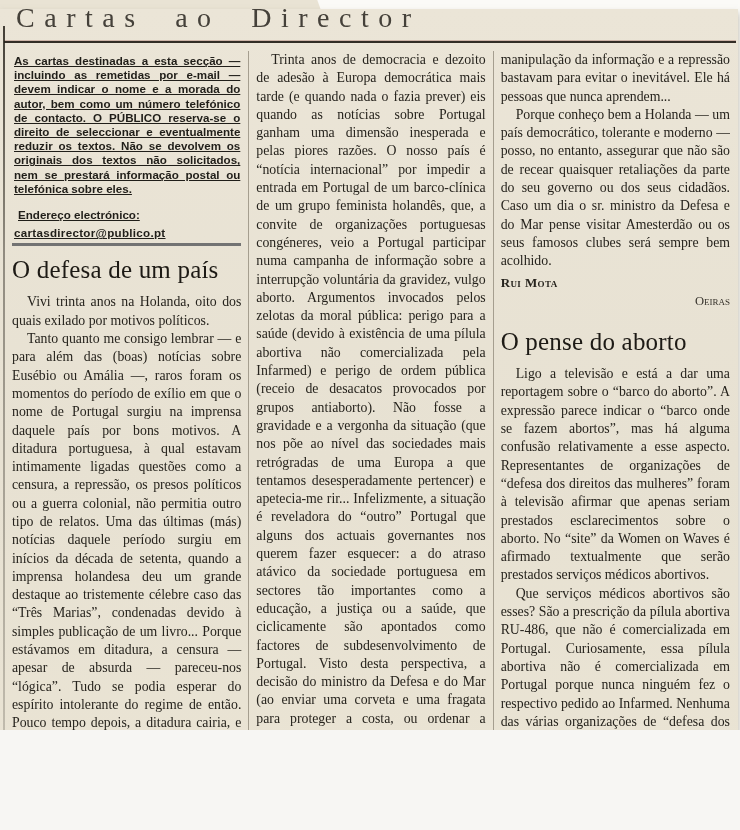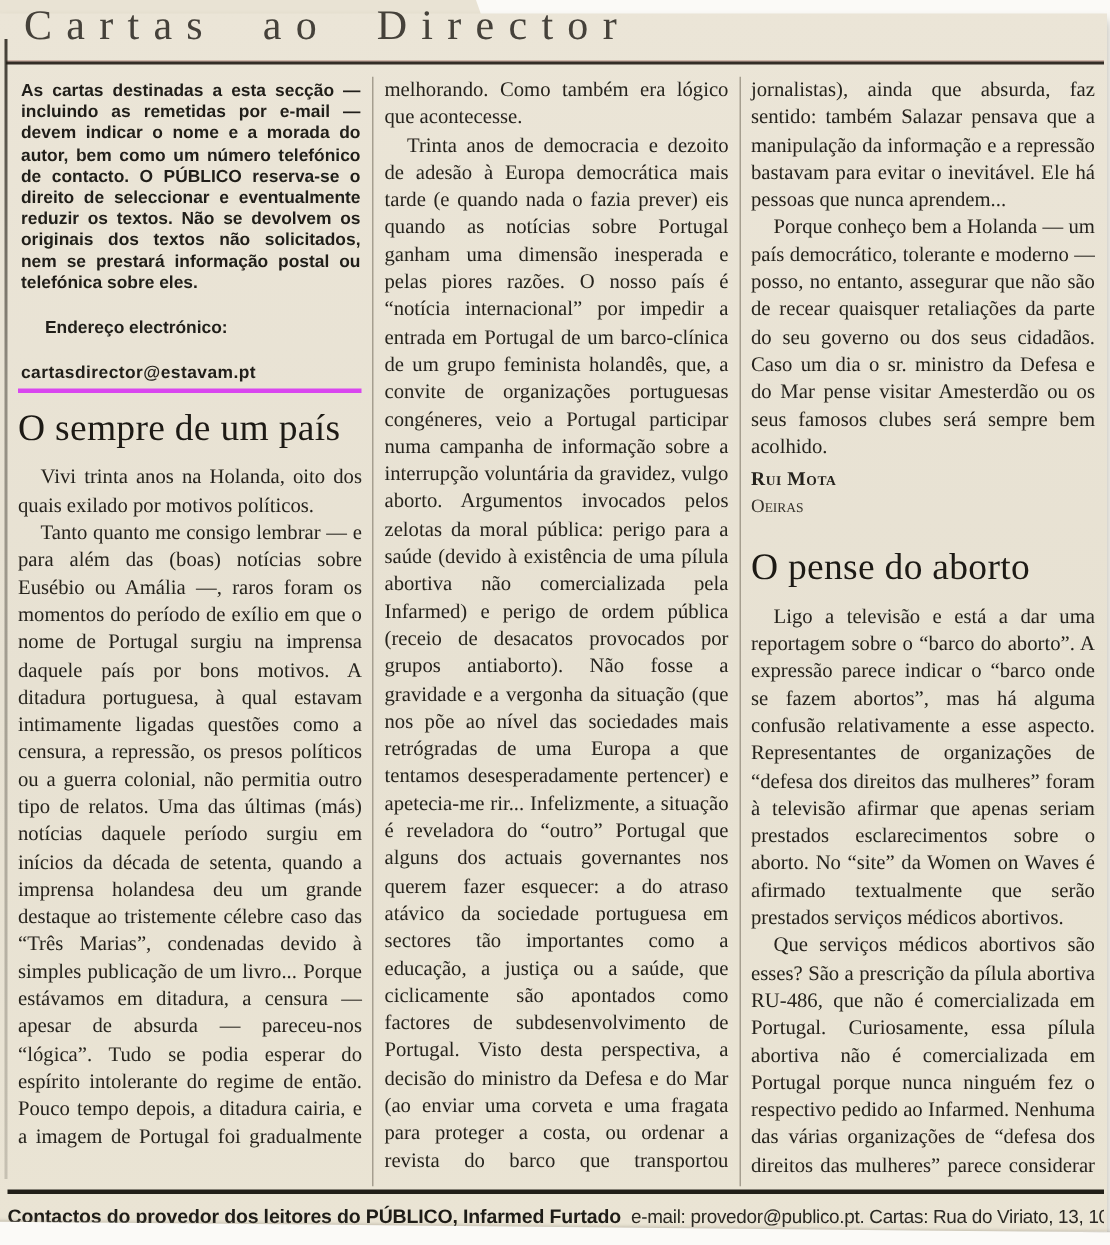--- a/index.html
+++ b/index.html
@@ -1,45 +1,45 @@
 <!DOCTYPE html>
 <html><head>
 <meta charset="utf-8">
 <style>
   html,body{margin:0;padding:0;background:#f7f6f3;}
-  .page{position:relative;width:740px;height:830px;background:#fbfaf7;overflow:hidden;
+  .page{position:relative;width:740px;height:730px;background:#fbfaf7;overflow:hidden;
         font-family:"Liberation Serif",serif;color:#26231d;}
   .mast-bg{position:absolute;left:0;top:0;width:334px;height:47px;background:#e9e3d4;
            clip-path:polygon(0 0,95% 0,100% 100%,0 100%);z-index:1;}
   .paper{position:absolute;left:0;top:9px;width:738px;height:812px;z-index:1;
          background:linear-gradient(180deg,#ebe5d7 0%,#e7e1d2 55%,#eae4d4 100%);
          box-shadow:0 4px 6px rgba(110,105,90,.5);}
   .edge-line{position:absolute;left:3px;top:26px;width:2px;height:760px;z-index:3;
          background:linear-gradient(180deg,rgba(38,34,26,.85) 0%,rgba(38,34,26,.45) 30%,rgba(38,34,26,.18) 100%);}
   .mast-title{position:absolute;z-index:2;top:1px;left:16px;margin:0;font-size:28px;line-height:34px;
          font-weight:normal;letter-spacing:.34em;word-spacing:.5em;color:#45413a;}
   .mast-rule{position:absolute;z-index:2;left:4px;right:4px;top:41px;height:2px;background:#332d26;
          box-shadow:0 -1px 0 rgba(120,40,30,.25);}
   .content{position:absolute;z-index:2;left:12px;top:51px;width:718px;height:740px;
          column-count:3;column-gap:15px;column-rule:1px solid #a59e8f;column-fill:auto;
          overflow:hidden;text-align:justify;font-size:13.8px;line-height:18.3px;}
   .intro{font-family:"Liberation Sans",sans-serif;font-size:11.6px;line-height:14.2px;
-         font-weight:bold;color:#201e19;padding:3px 1px 3px 2px;border-bottom:3px solid #d946ef;
-         margin:0 0 10px 0;text-align:justify;}
+         font-weight:bold;color:#201e19;padding:3px 1px 3px 2px;border-bottom:3px solid #737373;
+         margin:0 0 10px 0;text-align:justify;text-decoration:underline;}
   .intro-text{margin:0 0 12px 0;}
-  .intro-label{margin:16px;}
+  .intro-label{margin:4px;}
   .intro-email{margin:0;letter-spacing:.3px;}
   h2{font-size:25px;font-weight:normal;color:#1d1a15;margin:3px 0 9px 0;line-height:28px;
      text-align:left;letter-spacing:.2px;}
   article .h2-second{margin-top:18px;}
   .para{margin:0;text-indent:15px;}
   .sig-name{margin:3px 0 0 0;font-weight:bold;font-variant:small-caps;font-size:13px;
      letter-spacing:.4px;text-align:left;text-indent:0;}
   .sig-place{margin:0 0 1px 0;font-variant:small-caps;font-size:12.6px;color:#35312a;
-     text-align:left;text-indent:0;}
+     text-align:right;text-indent:0;}
   .footer{position:absolute;z-index:2;left:5px;right:4px;top:793px;border-top:3px solid #211f18;
      padding-top:7px;font-family:"Liberation Sans",sans-serif;font-size:13px;color:#1e1c17;
      white-space:nowrap;overflow:hidden;}
   .f-bold{font-weight:bold;letter-spacing:-.1px;}
   .f-reg{font-weight:normal;font-size:12.6px;letter-spacing:-.2px;margin-left:3px;color:#2a2822;}
   .tear{position:absolute;z-index:3;left:-8px;width:760px;height:30px;top:818px;background:#fbfaf7;
      transform:rotate(.55deg);box-shadow:0 -1px 2px rgba(140,135,120,.35);}
 </style>
 </head>
 <body>
@@ -50,25 +50,25 @@
   <div class="edge-line"></div>
 
   <h1 class="mast-title">Cartas ao Director</h1>
   <div class="mast-rule"></div>
 
   <div class="content">
 
     <div class="intro">
       <p class="intro-text">As cartas destinadas a esta secção — incluindo as remetidas por e-mail — devem indicar o nome e a morada do autor, bem como um número telefónico de contacto. O PÚBLICO reserva-se o direito de seleccionar e eventualmente reduzir os textos. Não se devolvem os originais dos textos não solicitados, nem se prestará informação postal ou telefónica sobre eles.</p>
       <p class="intro-label">Endereço electrónico:</p>
-      <p class="intro-email">cartasdirector@estavam.pt</p>
+      <p class="intro-email">cartasdirector@publico.pt</p>
     </div>
 
     <article>
-      <h2>O sempre de um país</h2>
+      <h2>O defesa de um país</h2>
       <div>
           <p class="para">Vivi trinta anos na Holanda, oito dos quais exilado por motivos políticos.</p>
           <p class="para">Tanto quanto me consigo lembrar — e para além das (boas) notícias sobre Eusébio ou Amália —, raros foram os momentos do período de exílio em que o nome de Portugal surgiu na imprensa daquele país por bons motivos. A ditadura portuguesa, à qual estavam intimamente ligadas questões como a censura, a repressão, os presos políticos ou a guerra colonial, não permitia outro tipo de relatos. Uma das últimas (más) notícias daquele período surgiu em inícios da década de setenta, quando a imprensa holandesa deu um grande destaque ao tristemente célebre caso das “Três Marias”, condenadas devido à simples publicação de um livro... Porque estávamos em ditadura, a censura — apesar de absurda — pareceu-nos “lógica”. Tudo se podia esperar do espírito intolerante do regime de então. Pouco tempo depois, a ditadura cairia, e a imagem de Portugal foi gradualmente melhorando. Como também era lógico que acontecesse.</p>
           <p class="para">Trinta anos de democracia e dezoito de adesão à Europa democrática mais tarde (e quando nada o fazia prever) eis quando as notícias sobre Portugal ganham uma dimensão inesperada e pelas piores razões. O nosso país é “notícia internacional” por impedir a entrada em Portugal de um barco-clínica de um grupo feminista holandês, que, a convite de organizações portuguesas congéneres, veio a Portugal participar numa campanha de informação sobre a interrupção voluntária da gravidez, vulgo aborto. Argumentos invocados pelos zelotas da moral pública: perigo para a saúde (devido à existência de uma pílula abortiva não comercializada pela Infarmed) e perigo de ordem pública (receio de desacatos provocados por grupos antiaborto). Não fosse a gravidade e a vergonha da situação (que nos põe ao nível das sociedades mais retrógradas de uma Europa a que tentamos desesperadamente pertencer) e apetecia-me rir... Infelizmente, a situação é reveladora do “outro” Portugal que alguns dos actuais governantes nos querem fazer esquecer: a do atraso atávico da sociedade portuguesa em sectores tão importantes como a educação, a justiça ou a saúde, que ciclicamente são apontados como factores de subdesenvolvimento de Portugal. Visto desta perspectiva, a decisão do ministro da Defesa e do Mar (ao enviar uma corveta e uma fragata para proteger a costa, ou ordenar a revista do barco que transportou jornalistas), ainda que absurda, faz sentido: também Salazar pensava que a manipulação da informação e a repressão bastavam para evitar o inevitável. Ele há pessoas que nunca aprendem...</p>
           <p class="para">Porque conheço bem a Holanda — um país democrático, tolerante e moderno — posso, no entanto, assegurar que não são de recear quaisquer retaliações da parte do seu governo ou dos seus cidadãos. Caso um dia o sr. ministro da Defesa e do Mar pense visitar Amesterdão ou os seus famosos clubes será sempre bem acolhido.</p>
         </div>
       <p class="sig-name">Rui Mota</p>
       <p class="sig-place">Oeiras</p>
     </article>
 

